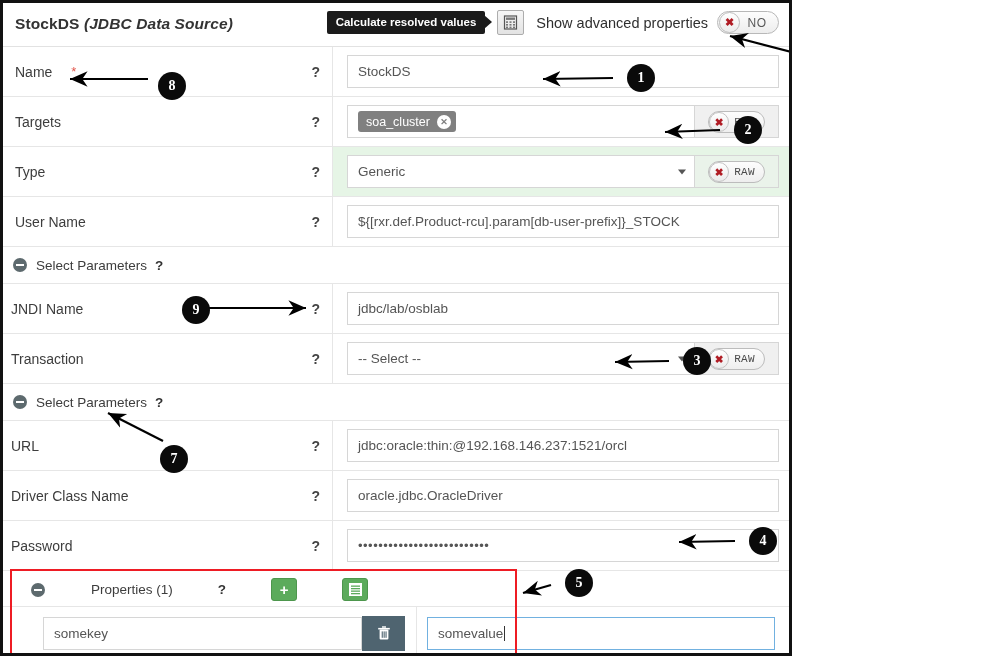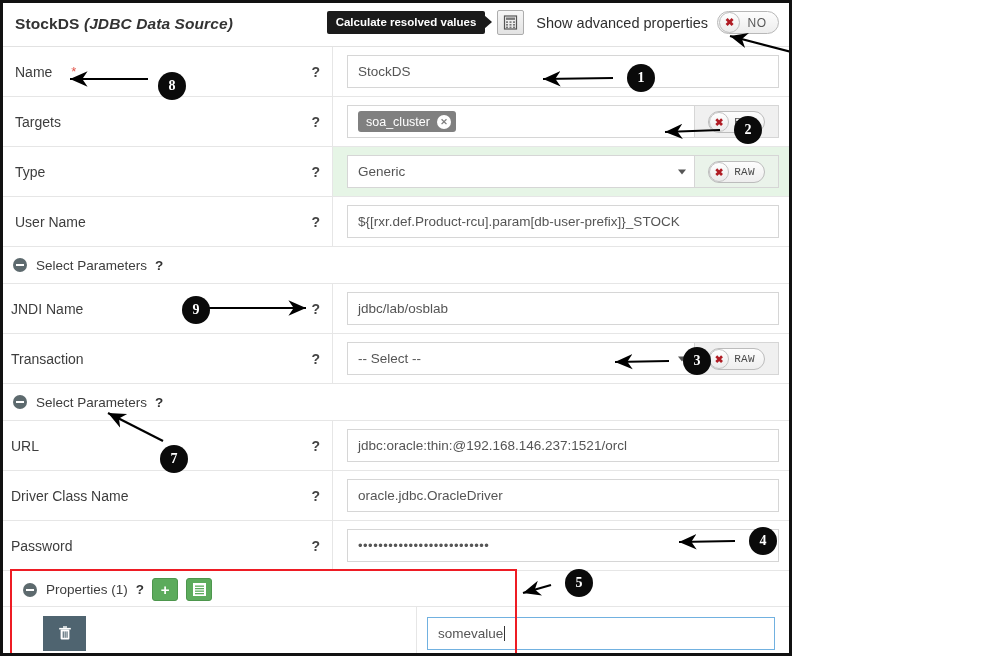--- a/index.html
+++ b/index.html
@@ -582,21 +582,21 @@
       <span class="label-text">Password</span>
       <span class="help-q">?</span>
     </div>
     <div class="row-value">
       <div class="input-group">
         <div class="txt-input pw-dots">••••••••••••••••••••••••••</div>
       </div>
     </div>
   </div>
 
-  <div class="section-head" style="height:37px;border-bottom:none;padding-left:20px;">
+  <div class="section-head" style="height:37px;border-bottom:none;padding-left:28px;gap:37px;">
     <span class="collapse-icon">
         <i></i>
       </span>
     <span class="section-title">Properties (1)</span>
     <span class="help-q-inline">?</span>
     <span class="tool-btn">
       <span class="plus">+</span>
     </span>
     <span class="tool-btn">
       <svg width="13" height="13" viewBox="0 0 13 13">
@@ -604,20 +604,21 @@
         <rect x="2" y="2.5" width="9" height="1.3" fill="#5cab5c"></rect>
         <rect x="2" y="5" width="9" height="1.3" fill="#5cab5c"></rect>
         <rect x="2" y="7.5" width="9" height="1.3" fill="#5cab5c"></rect>
         <rect x="2" y="10" width="9" height="1.3" fill="#5cab5c"></rect>
       </svg>
     </span>
   </div>
 
   <div class="props-row-bg">
     <div class="prop-key-cell">
+      <div class="prop-key-input">somekey</div>
       <div class="trash-btn">
         <svg width="14" height="15" viewBox="0 0 14 15">
           <rect x="2.6" y="3.6" width="8.8" height="10" rx="1" fill="#ffffff"></rect>
           <rect x="1.2" y="1.9" width="11.6" height="1.6" fill="#ffffff"></rect>
           <rect x="5" y="0.3" width="4" height="1.4" fill="#ffffff"></rect>
           <rect x="4.7" y="5.4" width="1.1" height="6.4" fill="#4f6470"></rect>
           <rect x="6.6" y="5.4" width="1.1" height="6.4" fill="#4f6470"></rect>
           <rect x="8.5" y="5.4" width="1.1" height="6.4" fill="#4f6470"></rect>
         </svg>
       </div>

